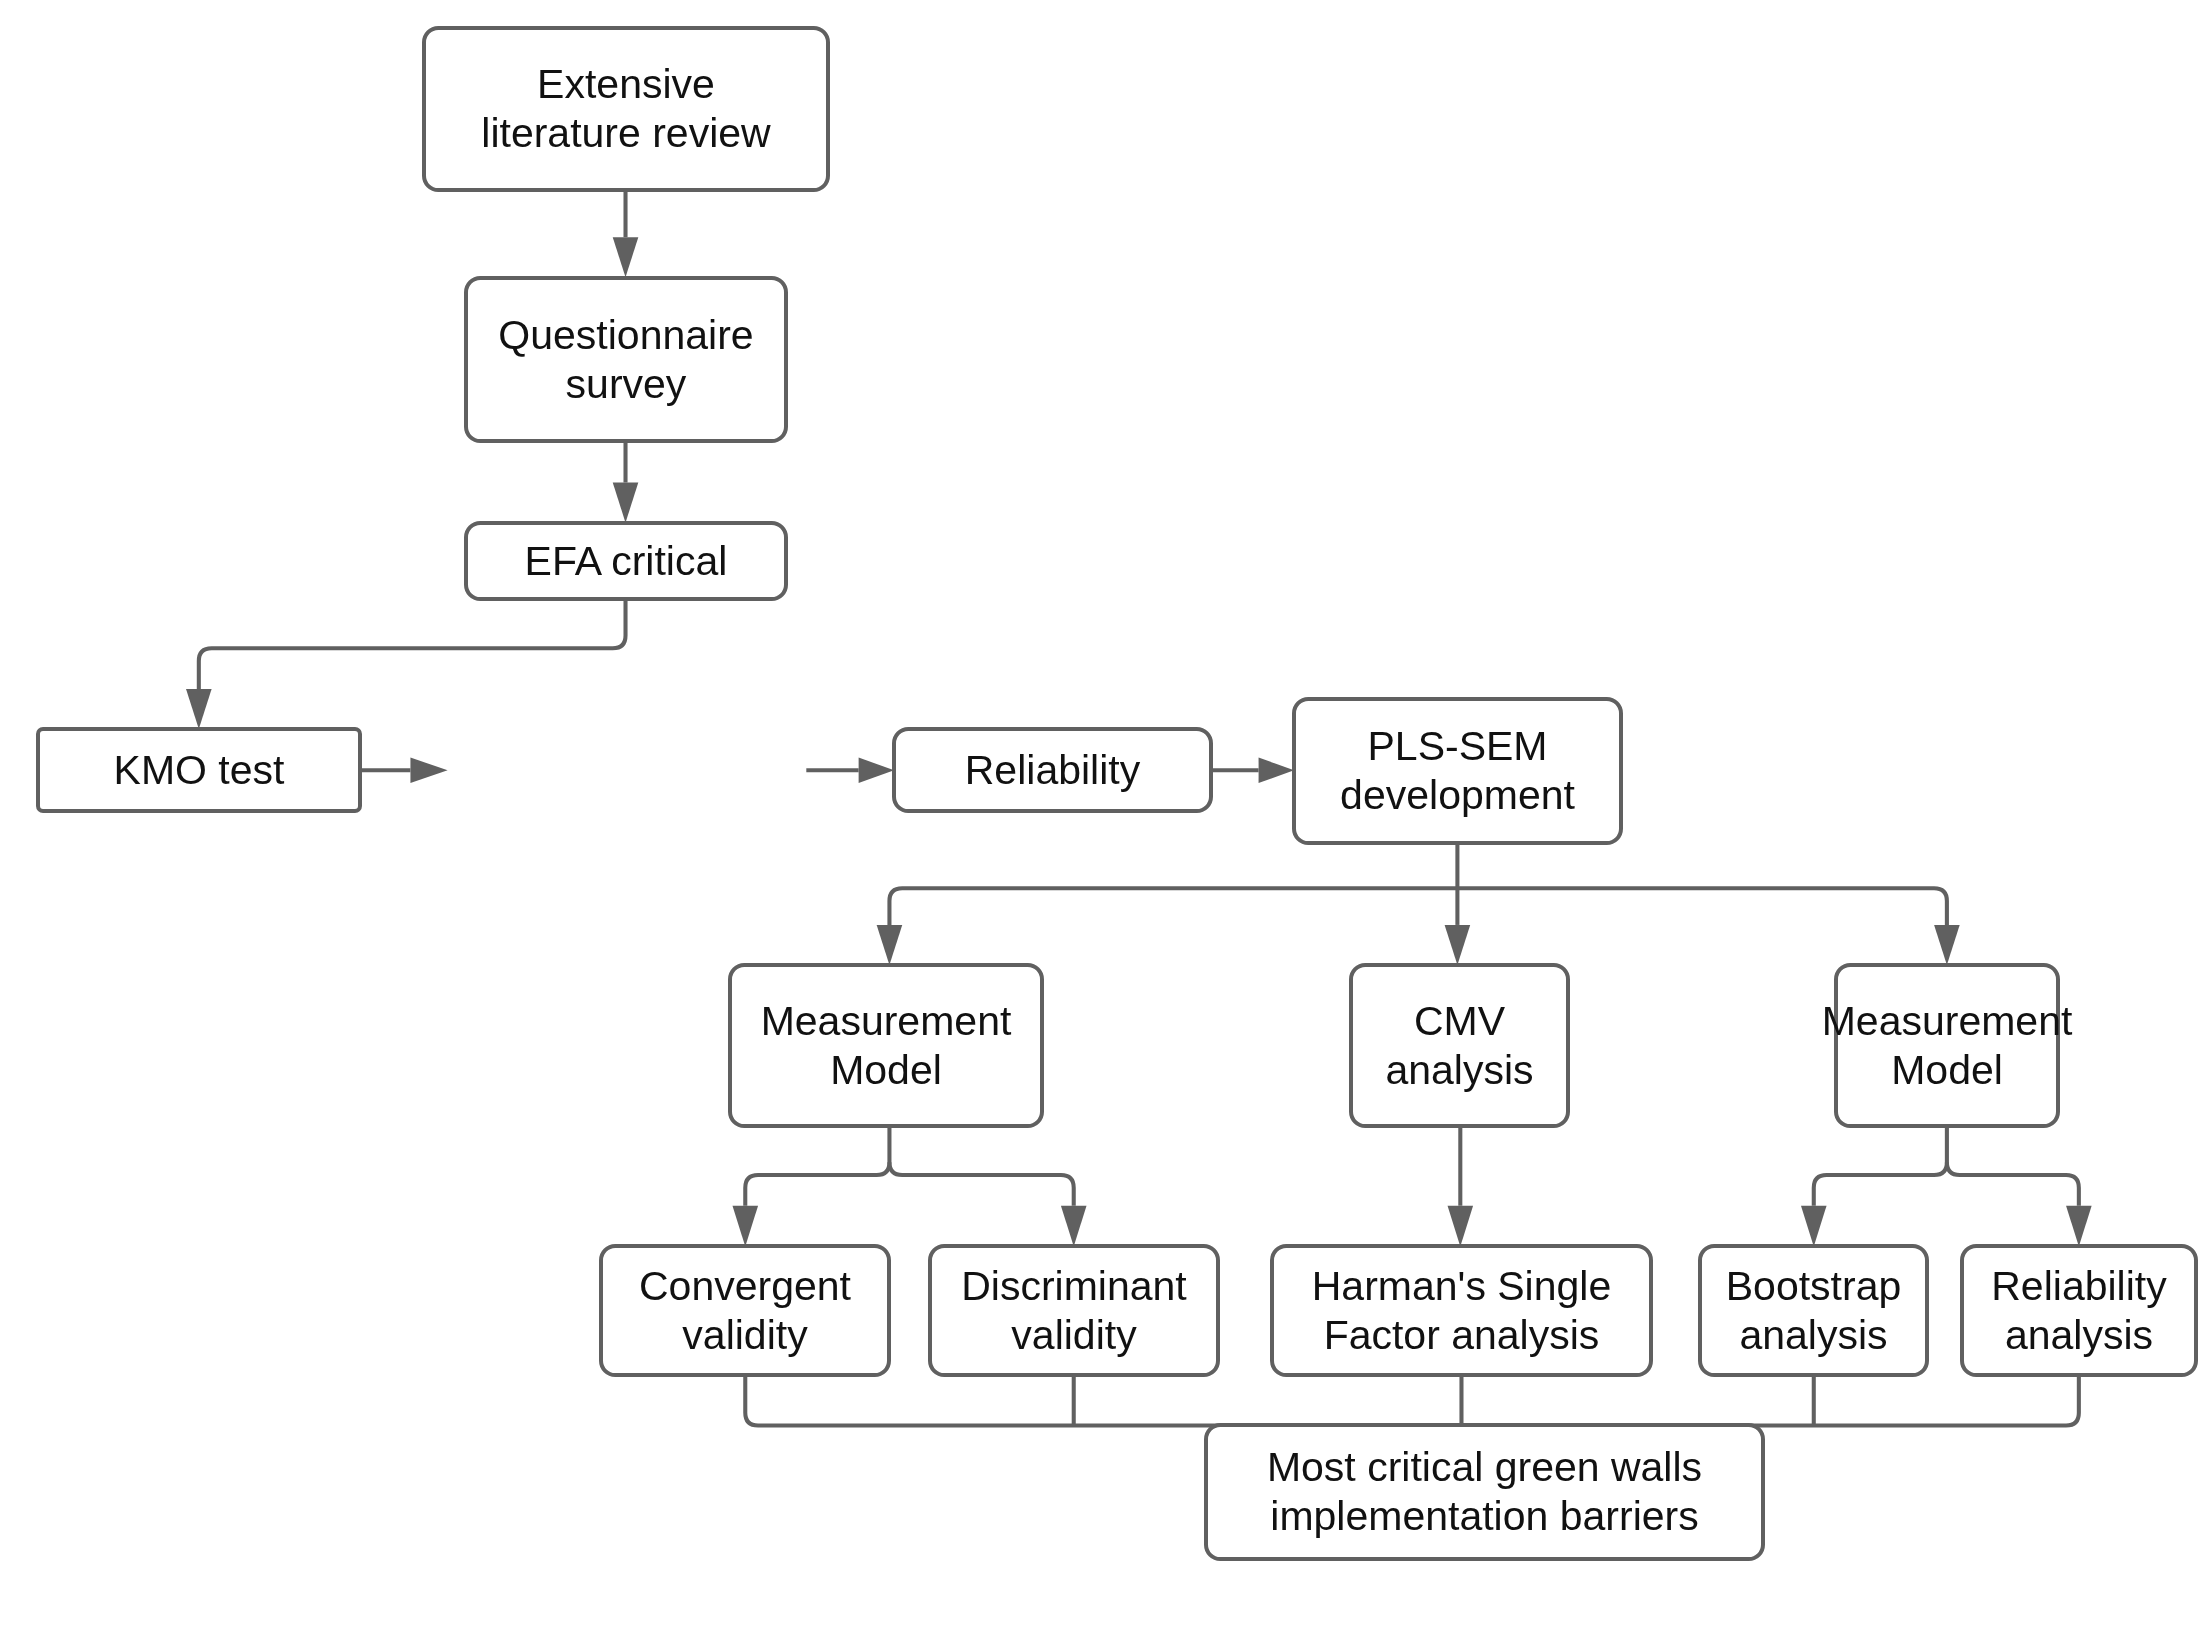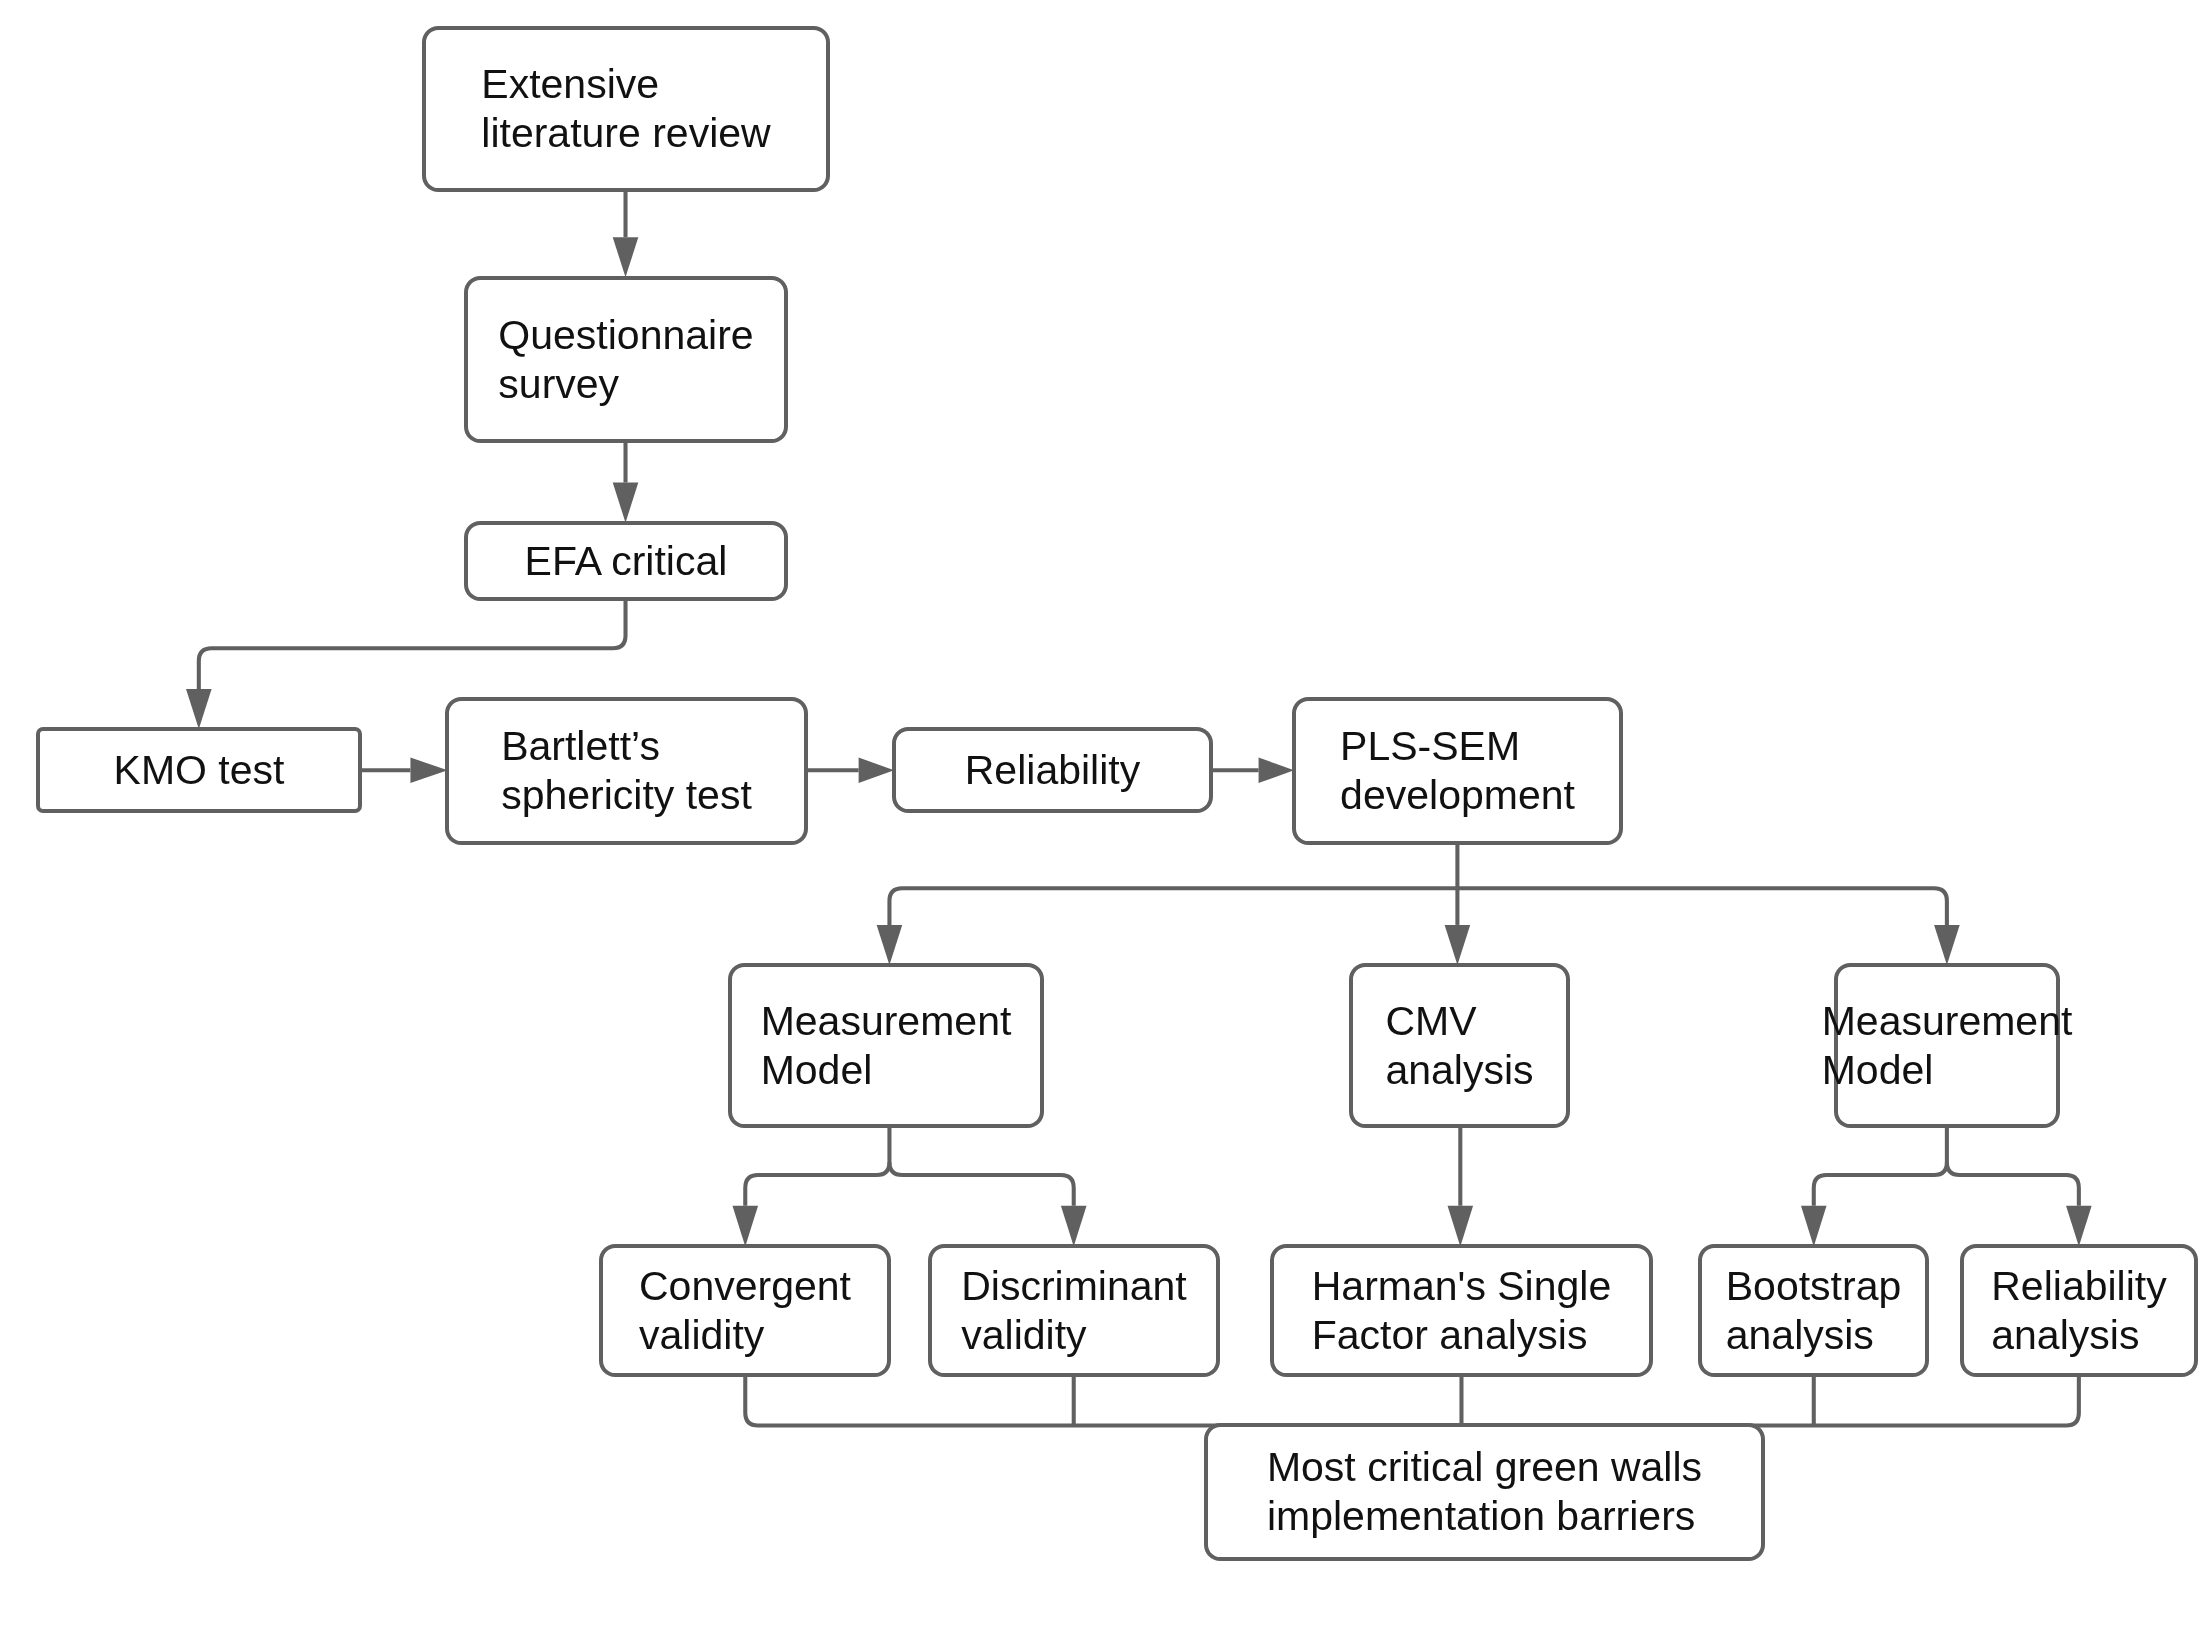--- a/index.html
+++ b/index.html
@@ -35,21 +35,21 @@
   }
   .node {
     position: absolute;
     box-sizing: border-box;
     background: #ffffff;
     border: 4.7px solid #606060;
     border-radius: 16.3px;
     display: flex;
     align-items: center;
     justify-content: center;
-    text-align: left;
+    text-align: center;
     color: #111111;
     font-size: 41px;
     line-height: 49px;
     padding: 17px 7px;
   }
   .node .label {
     white-space: pre-line;
   }
 </style>
 </head>
@@ -136,24 +136,20 @@
   </div>
 
   <div class="node" style="left:464px; top:521px; width:324px; height:80px;">
     <span class="label">EFA critical</span>
   </div>
 
   <div class="node" style="left:36px; top:727px; width:326px; height:86px;border-radius:7px;">
     <span class="label">KMO test</span>
   </div>
 
-  <div class="node" style="left:445px; top:697px; width:363px; height:148px;">
-    <span class="label">Bartlett’s
-sphericity test</span>
-  </div>
 
   <div class="node" style="left:892px; top:727px; width:321px; height:86px;">
     <span class="label">Reliability</span>
   </div>
 
   <div class="node" style="left:1292px; top:697px; width:331px; height:148px;">
     <span class="label">PLS-SEM
 development</span>
   </div>
 

